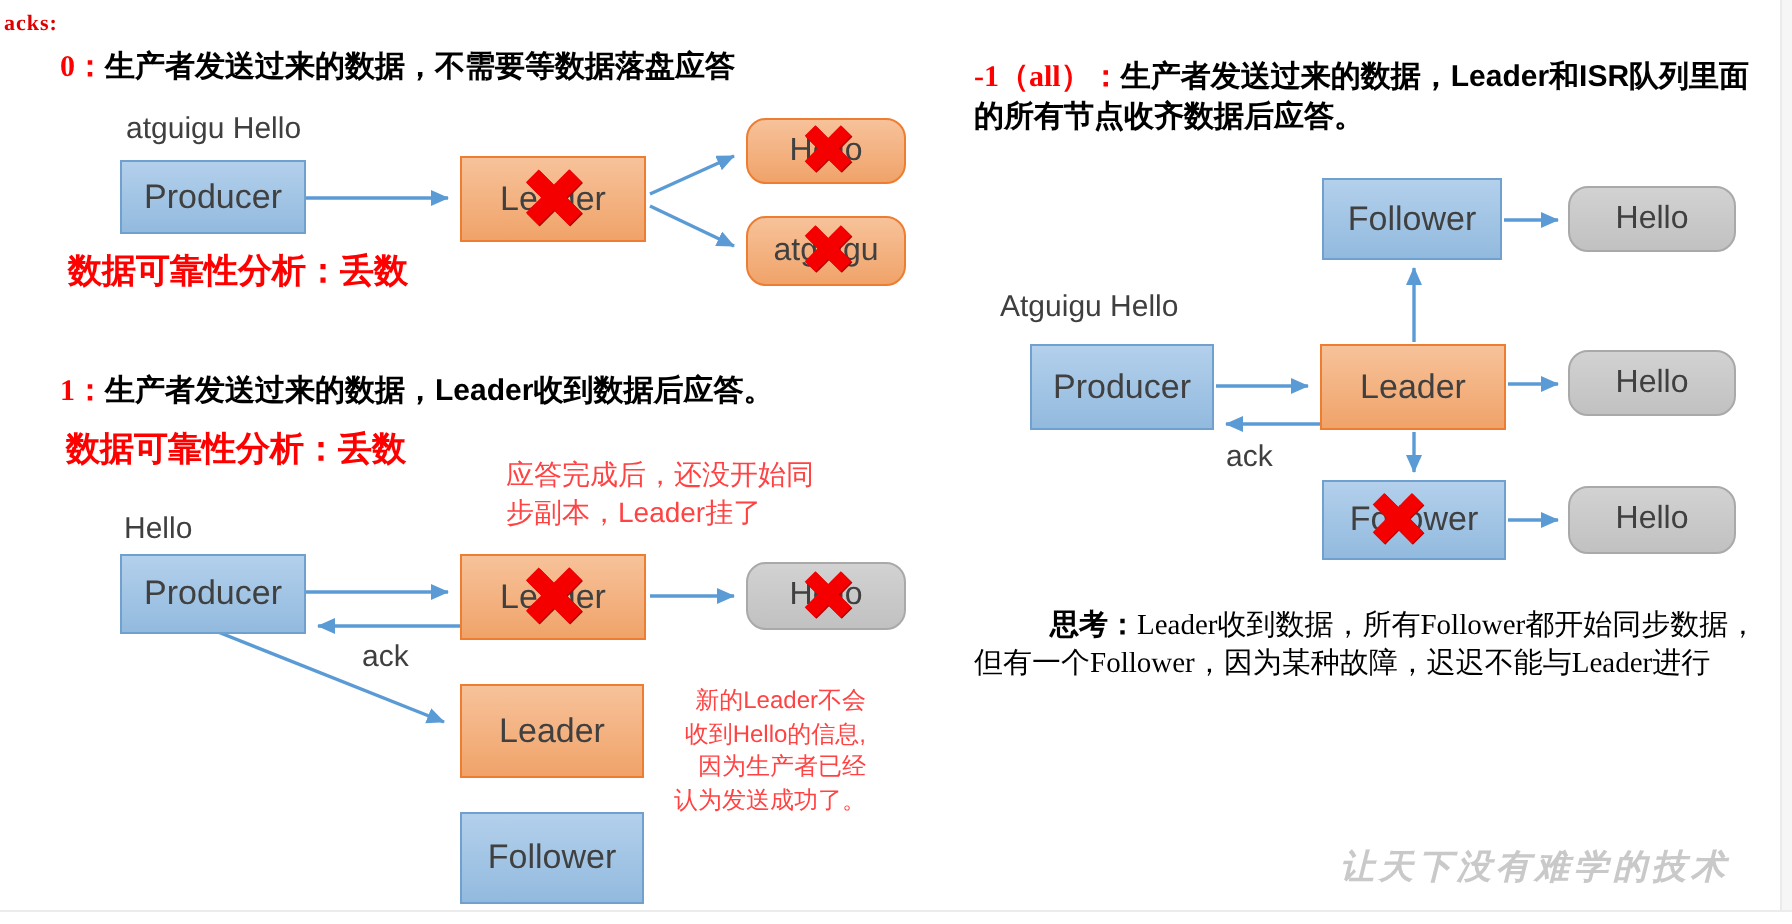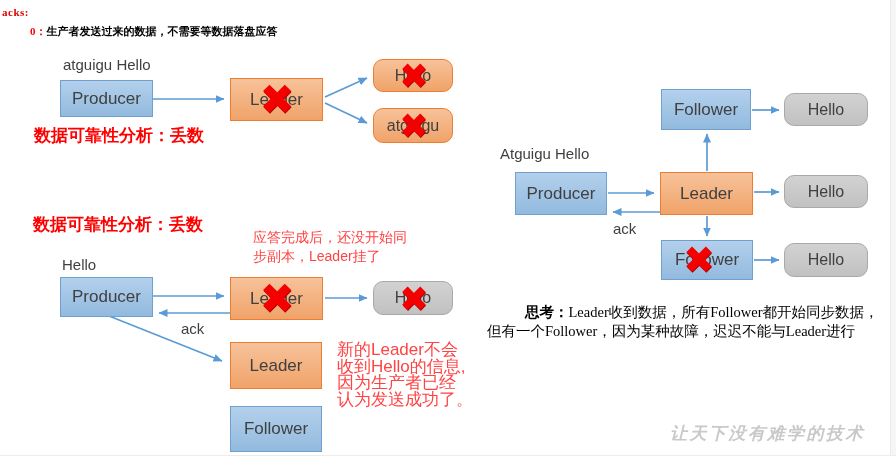--- a/index.html
+++ b/index.html
@@ -5,26 +5,26 @@
   html,body{margin:0;padding:0;background:#fff;}
   .canvas{position:relative;width:896px;height:462px;overflow:hidden;background:#ffffff;
           font-family:"Liberation Sans","DejaVu Sans",sans-serif;}
   .box{position:absolute;display:flex;align-items:center;justify-content:center;
        color:#404040;border:1.6px solid;box-sizing:border-box;font-size:17px;}
   .blue{background:linear-gradient(#b3d0ec,#92bade);border-color:#6fa0ce;}
   .orange{background:linear-gradient(#f7c29a,#f0a369);border-color:#ed7d31;}
   .pill{border-radius:10px;font-size:16px;}
   .opill{background:linear-gradient(#f7c29a,#f0a369);border-color:#ed7d31;}
   .gpill{background:linear-gradient(#d2d2d2,#c1c1c1);border-color:#a9a9a9;}
-  .h{position:absolute;font-weight:bold;font-size:11px;color:#000;white-space:nowrap;}
+  .h{position:absolute;font-weight:bold;font-size:15px;color:#000;white-space:nowrap;}
   .hnum{color:#ff0000;font-family:"Liberation Serif","DejaVu Serif",serif;}
   .lbl{position:absolute;color:#3f3f3f;font-size:15px;white-space:nowrap;}
   .analysis{position:absolute;color:#ff0000;font-weight:bold;font-size:17px;white-space:nowrap;}
   .annot{position:absolute;color:#ff4343;font-size:14px;line-height:19px;white-space:pre-line;}
-  .annot2{position:absolute;color:#ff4343;font-size:17px;line-height:16.5px;white-space:pre-line;}
+  .annot2{position:absolute;color:#ff4343;font-size:12px;line-height:16.5px;white-space:pre-line;text-align:right;}
   .xmark{position:absolute;display:flex;align-items:center;justify-content:center;
          color:#f40000;font-weight:bold;line-height:1;pointer-events:none;
          font-family:"DejaVu Sans",sans-serif;text-shadow:0.5px 0.5px 0 #b00000;}
   .think{position:absolute;color:#000;font-size:14.5px;white-space:nowrap;
          font-family:"Liberation Serif","DejaVu Serif",serif;}
   .think b{font-family:"Liberation Sans",sans-serif;}
   .wm{position:absolute;left:670px;top:422px;color:#c9c9c9;font-size:17px;font-weight:bold;
       font-style:italic;letter-spacing:2.5px;white-space:nowrap;
       font-family:"DejaVu Serif",serif;}
   .acks{position:absolute;left:2px;top:6px;color:#e00000;font-weight:bold;font-size:11px;
@@ -81,20 +81,23 @@
   </div>
   <div class="box pill opill" style="left:373px;top:108px;width:80px;height:35px;">
     <span>atguigu</span>
   </div>
   <div class="xmark" style="left:253px;top:77px;width:48px;height:46px;font-size:42px;">✖</div>
   <div class="xmark" style="left:394px;top:57px;width:40px;height:38px;font-size:35px;">✖</div>
   <div class="xmark" style="left:394px;top:106px;width:40px;height:40px;font-size:35px;">✖</div>
 
   <div class="analysis" style="left:34px;top:124px;">数据可靠性分析：丢数</div>
 
+  <div class="h" style="left:30px;top:186px;">
+    <span class="hnum">1：</span><span>生产者发送过来的数据，Leader收到数据后应答。</span>
+  </div>
   <div class="analysis" style="left:33px;top:213px;">数据可靠性分析：丢数</div>
   <div class="annot" style="left:237px;top:228px;margin-left:16px;">应答完成后，还没开始同
 步副本，Leader挂了</div>
 
   <div class="lbl" style="left:62px;top:256px;">Hello</div>
 
   <div class="box blue" style="left:60px;top:277px;width:93px;height:40px;">
     <span>Producer</span>
   </div>
   <div class="box orange" style="left:230px;top:277px;width:93px;height:43px;">
@@ -112,20 +115,24 @@
     <span>Follower</span>
   </div>
   <div class="annot2" style="left:337px;top:342px;">新的Leader不会
 收到Hello的信息,
 因为生产者已经
 认为发送成功了。</div>
 
   <div class="xmark" style="left:253px;top:276px;width:48px;height:46px;font-size:42px;">✖</div>
   <div class="xmark" style="left:394px;top:279px;width:40px;height:40px;font-size:35px;">✖</div>
 
+  <div class="h" style="left:487px;top:29px;line-height:20px;">
+    <div><span class="hnum">-1（all）：</span><span>生产者发送过来的数据，Leader和ISR队列里面</span></div>
+    <div>的所有节点收齐数据后应答。</div>
+  </div>
 
   <div class="box blue" style="left:661px;top:89px;width:90px;height:41px;">
     <span>Follower</span>
   </div>
   <div class="box pill gpill" style="left:784px;top:93px;width:84px;height:33px;">
     <span>Hello</span>
   </div>
 
   <div class="lbl" style="left:500px;top:145px;">Atguigu Hello</div>
 

